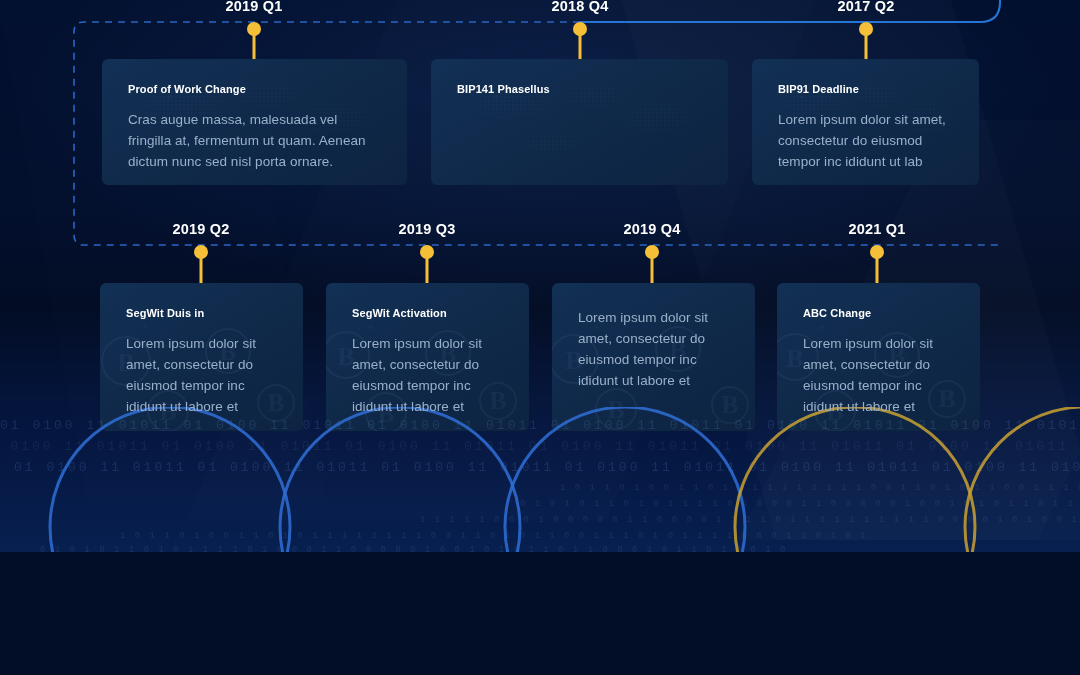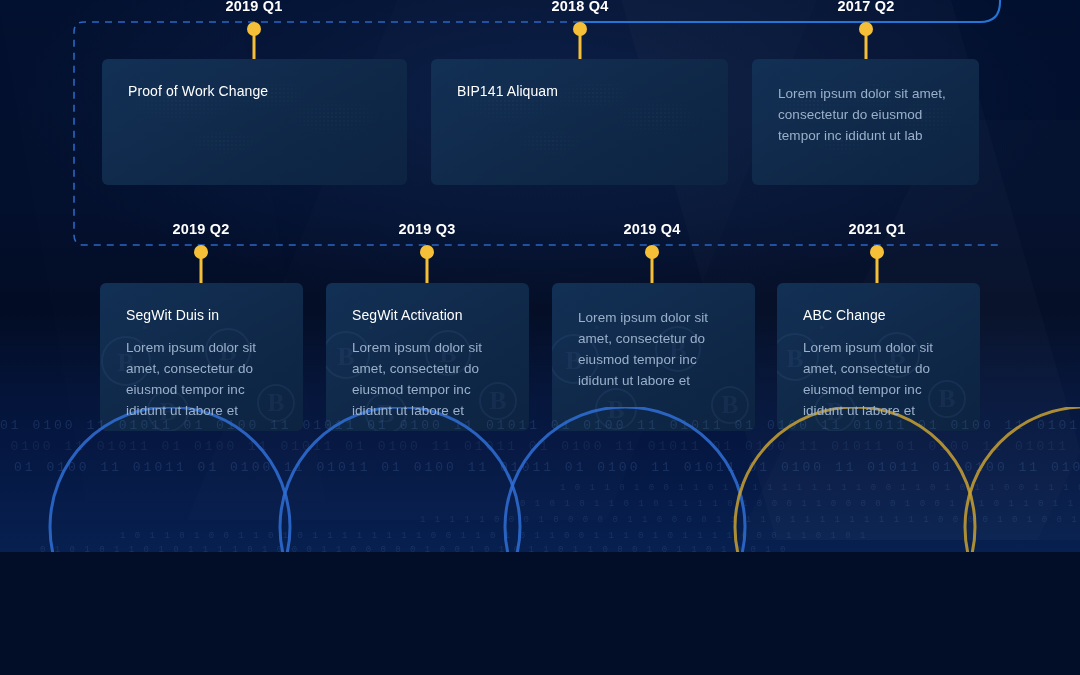--- a/index.html
+++ b/index.html
@@ -87,21 +87,21 @@
     pointer-events:none;
   }
   
   .card .wm {
     position:absolute; inset:0; pointer-events:none;
     opacity:.30;
   }
   .card-title {
     position:relative; z-index:2;
     color:#ffffff;
-    font-size:14px; font-weight:normal;
+    font-size:11px; font-weight:bold;
     letter-spacing:.1px;
     margin-bottom:14px;
   }
   .card-body {
     position:relative; z-index:2;
     color:#9bb0ca;
     font-size:13.5px;
     line-height:21px;
     letter-spacing:.05px;
   }
@@ -152,27 +152,29 @@
     <span class="stem" style="height:37px;"></span>
   </div>
   <div class="marker down" style="left:866px; top:22px;">
     <span class="qlabel">2017 Q2</span>
     <span class="dot"></span>
     <span class="stem" style="height:37px;"></span>
   </div>
 
   <div class="card map" style="left:102px; top:59px; width:305px; height:126px;">
     <div class="card-title">Proof of Work Change</div>
+    <div class="card-body">Cras augue massa, malesuada vel fringilla at, fermentum ut quam. Aenean dictum nunc sed nisl porta ornare.</div>
   </div>
 
   <div class="card map" style="left:431px; top:59px; width:297px; height:126px;">
-    <div class="card-title">BIP141 Aliquam</div>
+    <div class="card-title">BIP141 Phasellus</div>
   </div>
 
   <div class="card map" style="left:752px; top:59px; width:227px; height:126px;">
+    <div class="card-title">BIP91 Deadline</div>
     <div class="card-body">Lorem ipsum dolor sit amet, consectetur do eiusmod tempor inc ididunt ut lab</div>
   </div>
 
   <div class="marker down" style="left:201px; top:245px;">
     <span class="qlabel">2019 Q2</span>
     <span class="dot"></span>
     <span class="stem" style="height:38px;"></span>
   </div>
   <div class="marker down" style="left:427px; top:245px;">
     <span class="qlabel">2019 Q3</span>

